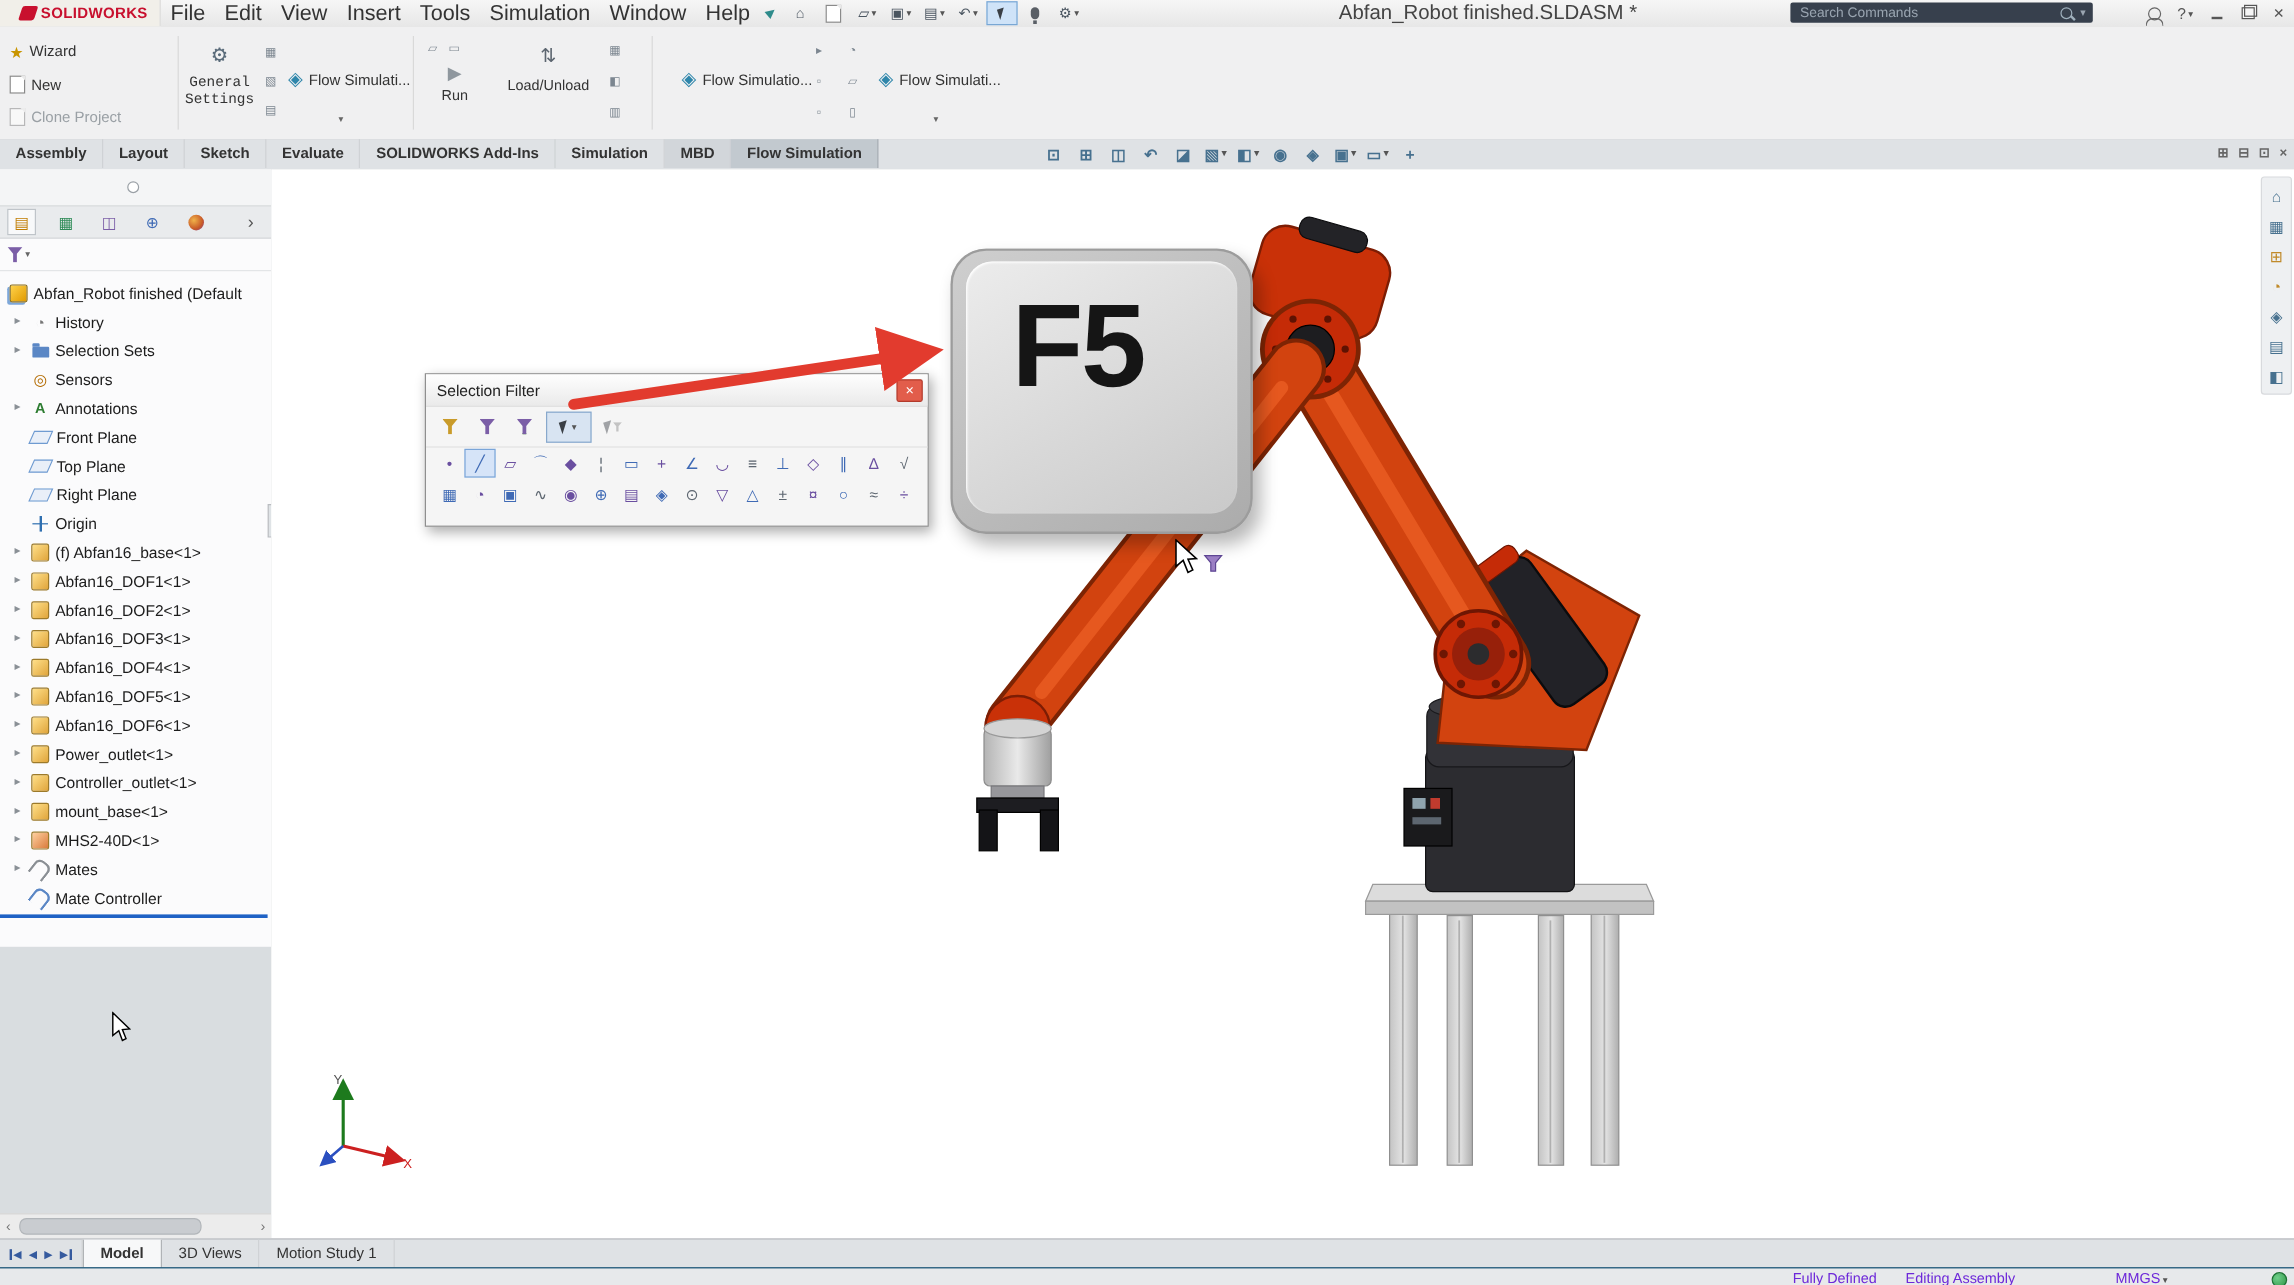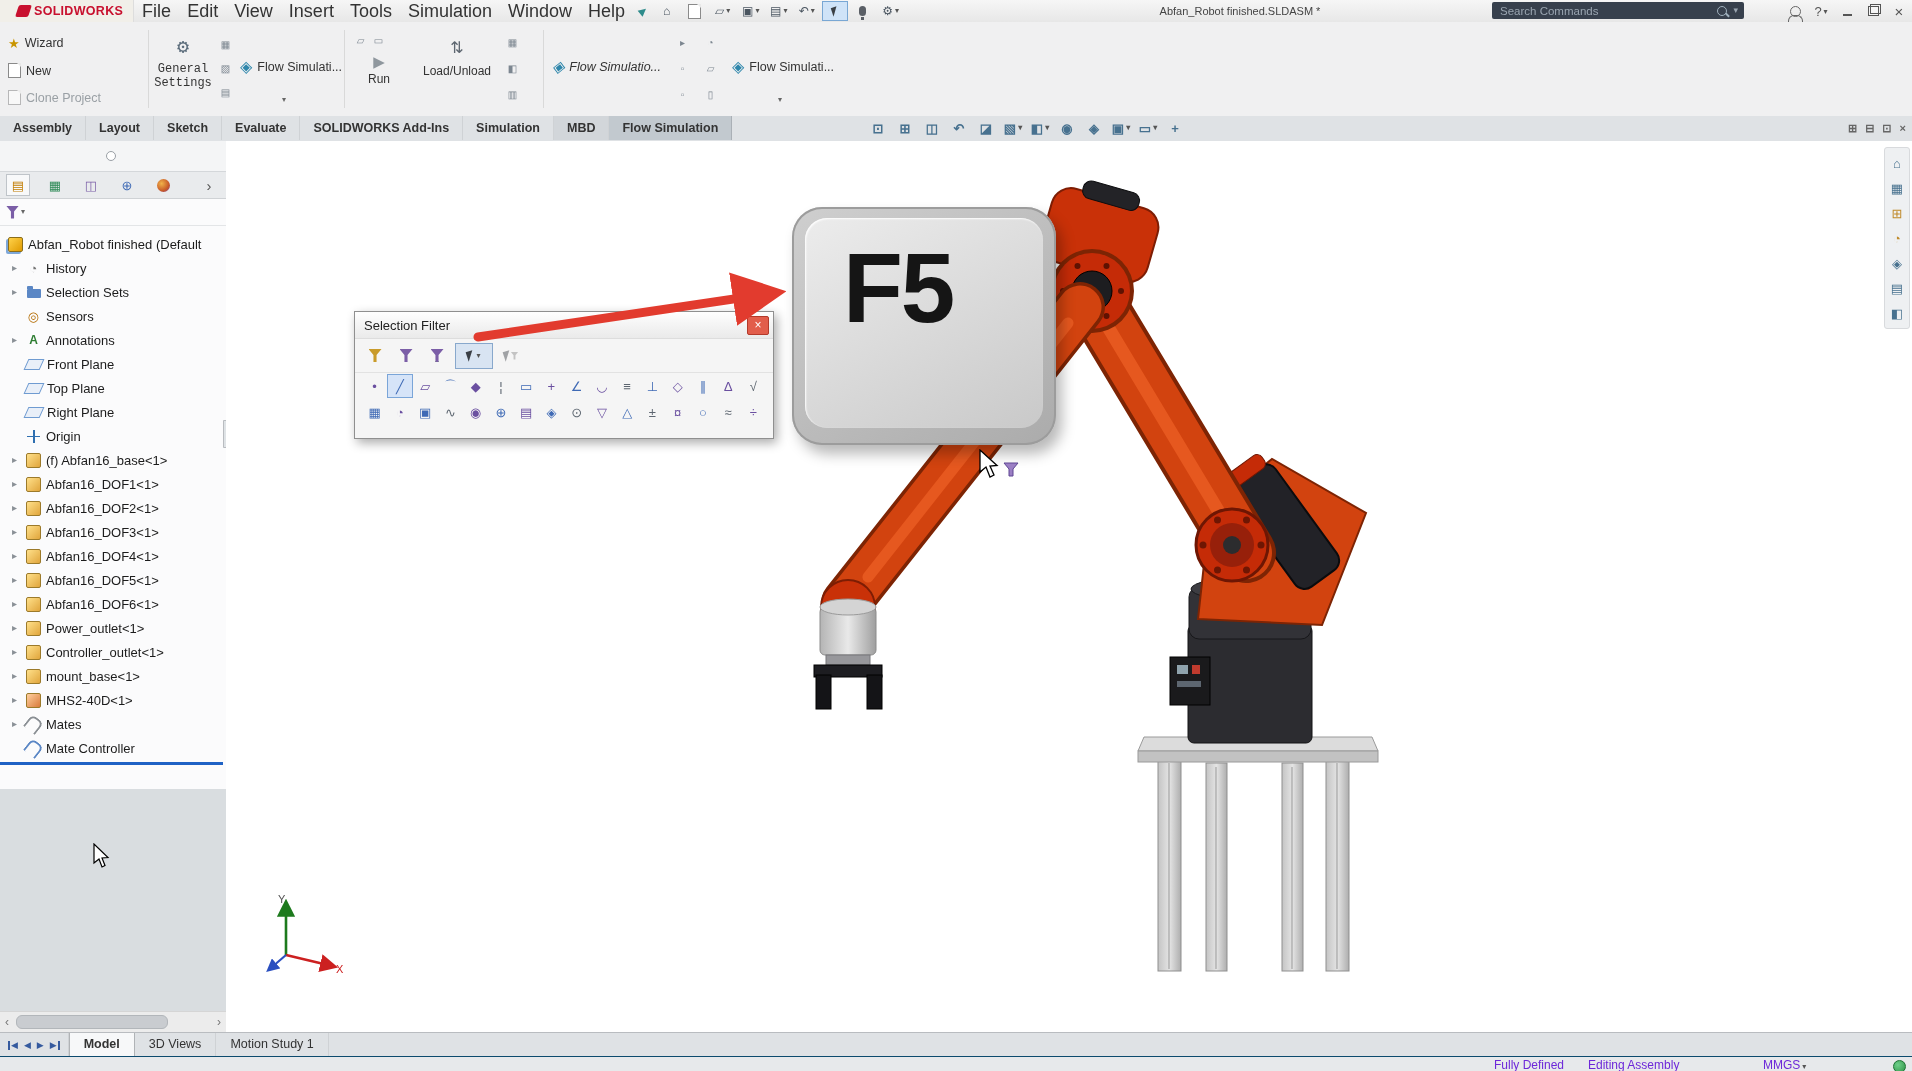--- a/index.html
+++ b/index.html
@@ -14,21 +14,21 @@
   .logo{display:flex;align-items:center;gap:4px;padding:0 10px 0 17px;height:100%;background:#f1efe9;border-right:1px solid #ddd;}
   .logo-mark{width:13px;height:12px;background:#c8102e;transform:skewX(-18deg);border-radius:2px;}
   .logo-text{color:#c8102e;font-weight:bold;font-size:12.5px;letter-spacing:.3px;}
   .menu{padding:3px 8px;color:#333;font-size:18px;cursor:default;}
   .pin{margin:0 6px;color:#2e8b8b;font-size:10px;transform:rotate(-40deg);}
   .qa{width:24px;height:18px;display:inline-flex;align-items:center;justify-content:center;color:#4a5560;font-size:12px;margin:0 1px;border:1px solid transparent;}
   .qa.active{background:#cfe3f8;border:1px solid #79a7d4;}
   .qa-arrow{width:0;height:0;border-top:9px solid #3a3f45;border-right:6px solid transparent;transform:rotate(-18deg);}
   .mic{width:7px;height:10px;border-radius:4px;background:#5a5f66;position:relative;}
   .mic::after{content:"";position:absolute;left:2px;bottom:-4px;width:3px;height:3px;background:#5a5f66;}
-  #win-title{position:absolute;left:1060px;width:360px;text-align:center;color:#444;font-size:11px;white-space:nowrap;}
+  #win-title{position:absolute;left:1060px;width:360px;text-align:center;color:#444;font-size:17px;white-space:nowrap;}
   #search-box{position:absolute;right:168px;top:2px;width:240px;height:17px;background:#37404d;border-radius:2px;display:flex;align-items:center;padding:0 6px;gap:6px;}
   #search-input{flex:1;background:transparent;border:none;outline:none;color:#c7d0da;font-size:11.5px;font-family:"Liberation Sans",sans-serif;}
   #search-input::placeholder{color:#9aa5b1;}
   .mag{width:8px;height:8px;border:1.5px solid #9fb0bd;border-radius:50%;position:relative;}
   .mag::after{content:"";position:absolute;width:5px;height:1.5px;background:#9fb0bd;transform:rotate(45deg);right:-4px;bottom:-1px;}
   .tb-ctl{width:26px;height:20px;display:inline-flex;align-items:center;justify-content:center;color:#555;font-size:13px;}
   .user-ic{width:9px;height:9px;border-radius:50%;border:1.5px solid #666;position:relative;}
   .user-ic::after{content:"";position:absolute;left:-3px;top:8px;width:13px;height:6px;border-radius:6px 6px 0 0;border:1.5px solid #666;border-bottom:none;}
   .ic-min{width:9px;border-bottom:2px solid #555;height:7px;}
   .ic-restore{width:9px;height:8px;border:1px solid #555;background:#f5f5f5;position:relative;}
@@ -86,21 +86,21 @@
   .sc-thumb{height:12px;background:#c9ccd0;border:1px solid #b2b6ba;border-radius:6px;width:150px;margin-left:2px;}
   #panel-grip{position:absolute;left:223px;top:420px;width:10px;height:26px;background:#dfe3e6;border:1px solid #b9bcc0;border-radius:0 4px 4px 0;color:#8a9096;font-size:8px;display:flex;align-items:center;justify-content:center;}
 
   
   #viewport{position:absolute;top:141px;left:226px;width:1686px;height:891px;background:#ffffff;overflow:hidden;}
   #right-toolbar{position:absolute;top:6px;right:2px;width:24px;display:flex;flex-direction:column;gap:7px;align-items:center;background:#eef0f2;border:1px solid #d8dadd;border-radius:3px;padding:6px 0;}
   .rt{width:18px;height:18px;display:inline-flex;align-items:center;justify-content:center;font-size:13px;color:#47718f;}
   .rt.warm{color:#c08a2a;}
 
   
-  #f5key{position:absolute;left:566px;top:66px;width:252px;height:238px;border-radius:30px;background:linear-gradient(145deg,#cfcfcf,#ababab);box-shadow:6px 9px 14px rgba(0,0,0,.28),inset 0 0 0 2px #9c9c9c;padding-left:12px;}
+  #f5key{position:absolute;left:566px;top:66px;width:252px;height:238px;border-radius:30px;background:linear-gradient(145deg,#cfcfcf,#ababab);box-shadow:6px 9px 14px rgba(0,0,0,.28),inset 0 0 0 2px #9c9c9c;}
   #f5face{position:absolute;left:13px;top:11px;right:13px;bottom:17px;border-radius:22px;background:linear-gradient(150deg,#ececec,#c9c9c9);box-shadow:inset 1px 1px 2px #fff;}
   #f5label{position:absolute;left:38px;top:14px;font-size:98px;font-weight:bold;color:#151515;font-family:"Liberation Sans",sans-serif;letter-spacing:-2px;}
 
   
   #sf{position:absolute;left:128px;top:170px;width:418px;height:126px;background:#f5f5f5;border:1px solid #8f8f8f;box-shadow:3px 4px 10px rgba(0,0,0,.33);}
   #sf-title{height:26px;display:flex;align-items:center;padding-left:9px;font-size:13px;color:#222;background:linear-gradient(#fefefe,#eaeaea);border-bottom:1px solid #ddd;}
   #sf-close{margin-left:auto;margin-right:4px;width:20px;height:17px;background:#e25d4b;border:1px solid #b33a2b;color:#fff;font-size:12px;display:flex;align-items:center;justify-content:center;border-radius:2px;}
   #sf-toggles{height:33px;display:flex;align-items:center;gap:5px;padding:0 7px;border-bottom:1px solid #e2e2e2;}
   .sf-tbtn{width:24px;height:24px;display:inline-flex;align-items:center;justify-content:center;border:1px solid transparent;}
   .sf-tbtn.pressed{background:#d8e4f2;border:1px solid #88a8cc;width:36px;}
@@ -216,21 +216,21 @@
     </div>
     <div class="big-btn" style="left:415px;top:18px;width:84px;">
       <span class="ic" data-glyph="⇅" style="font-size:16px;color:#5d6670;"></span>
       <span style="margin-top:8px;">Load/Unload</span>
     </div>
     <span class="ic mini abs" style="left:506px;top:14px;" data-glyph="▦"></span>
     <span class="ic mini abs" style="left:506px;top:40px;" data-glyph="◧"></span>
     <span class="ic mini abs" style="left:506px;top:66px;" data-glyph="▥"></span>
     <div class="vsep" style="left:543px;"></div>
 
-    <div class="rb-row" style="left:552px;top:37px;font-style:italic;">
+    <div class="rb-row" style="left:568px;top:37px;">
       <span class="ic" data-glyph="◈" style="color:#2e86ab;font-size:16px;"></span>
       <span>Flow Simulatio...</span>
     </div>
     <span class="ic mini abs" style="left:676px;top:14px;" data-glyph="▸"></span>
     <span class="ic mini abs" style="left:676px;top:40px;" data-glyph="▫"></span>
     <span class="ic mini abs" style="left:676px;top:66px;" data-glyph="▫"></span>
     <span class="ic mini abs" style="left:704px;top:14px;" data-glyph="◔"></span>
     <span class="ic mini abs" style="left:704px;top:40px;" data-glyph="▱"></span>
     <span class="ic mini abs" style="left:704px;top:66px;" data-glyph="▯"></span>
 

